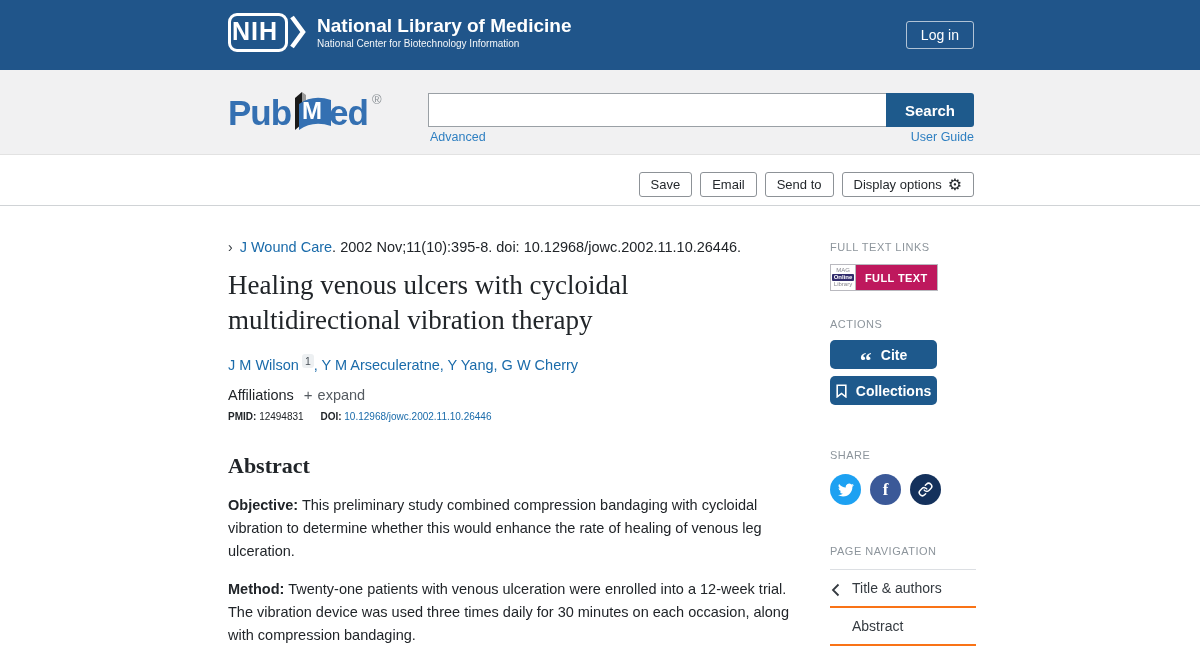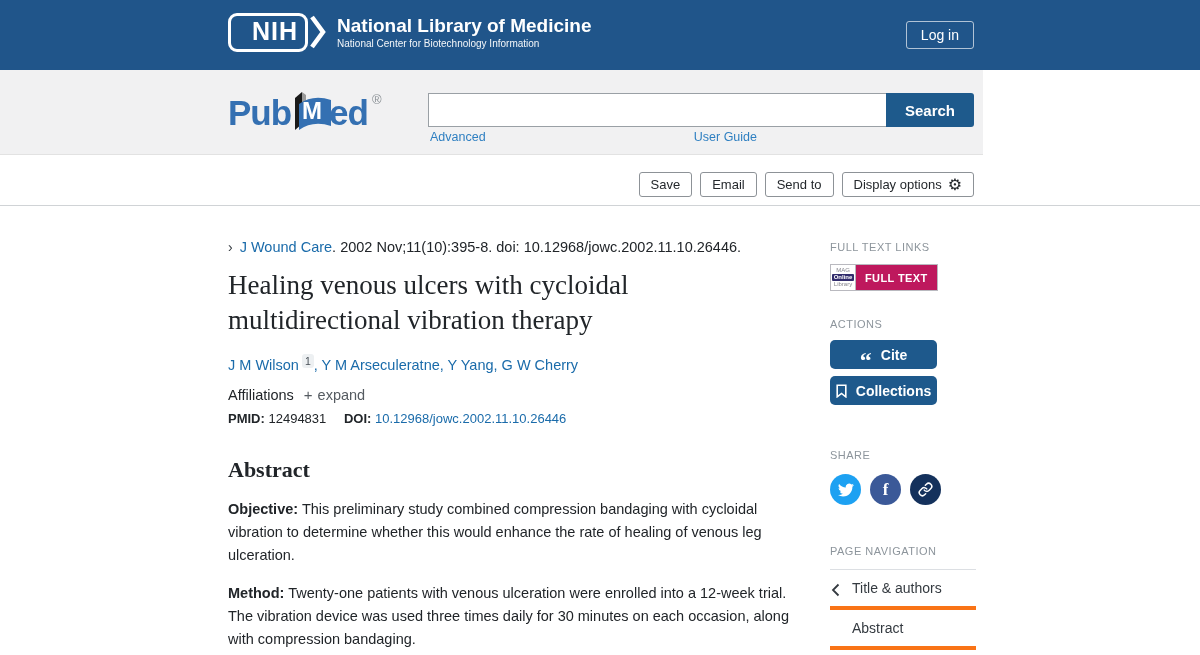--- a/index.html
+++ b/index.html
@@ -4,31 +4,31 @@
 <style>
   * { margin:0; padding:0; box-sizing:border-box; }
   html,body { width:1200px; height:655px; overflow:hidden; background:#fff;
     font-family:"Liberation Sans", sans-serif; position:relative; }
   a { text-decoration:none; cursor:pointer; }
 
   
   .top-header { position:absolute; top:0; left:0; width:1200px; height:70px; background:#20558a; }
   .nih-wrap { position:absolute; left:228px; top:12px; display:flex; align-items:center; color:#fff; }
   .nih-box { border:3px solid #fff; border-radius:9px; font-weight:bold; font-size:25px;
-    padding:3px 7px 5px 21px; letter-spacing:1px; line-height:1; }
+    padding:3px 7px 5px 1px; letter-spacing:1px; line-height:1; }
   .nih-chev { margin-left:2px; display:block; }
   .nih-text { margin-left:11px; }
   .nih-title { font-size:19px; font-weight:bold; line-height:1.15; }
   .nih-sub { font-size:10px; margin-top:2px; opacity:.95; }
   .login-btn { position:absolute; top:21px; right:226px; height:28px; padding:0 14px;
     border:1px solid rgba(255,255,255,.65); border-radius:3px; color:#fff; font-size:14px;
     background:transparent; display:flex; align-items:center; }
 
   
-  .search-section { position:absolute; top:70px; left:0; width:983px; height:85px;
+  .search-section { position:absolute; top:70px; left:0; width:1200px; height:85px;
     background:#f1f1f2; border-bottom:1px solid #e2e2e2;text-decoration:underline; }
   .pubmed-logo { position:absolute; left:228px; top:20px; display:flex; align-items:center; }
   .logo-text { font-size:35px; font-weight:bold; color:#3470b2; letter-spacing:-1px; }
   .logo-book { position:relative; width:44px; height:46px; margin:0 -4px 0 -2px; }
   .logo-m { position:absolute; left:13px; top:7px; color:#fff; font-size:24px; font-weight:bold; }
   .logo-reg { font-size:13px; color:#8a9095; align-self:flex-start; margin:2px 0 0 4px; }
   .search-input { position:absolute; left:428px; top:23px; width:458px; height:34px;
     border:1px solid #9aa0a5; border-right:none; background:#fff; font-size:15px; padding:0 10px; }
   .search-btn { position:absolute; left:886px; top:23px; width:88px; height:34px; background:#1e5a8c;
     color:#fff; font-weight:bold; font-size:15px; border:none; border-radius:0 3px 3px 0; cursor:pointer; }
@@ -50,21 +50,21 @@
   .journal-link { color:#1a6baa; }
   .title { font-family:"Liberation Serif", serif; font-weight:normal; font-size:27px; line-height:1.3;
     color:#212529; margin-top:13px; }
   .authors { margin-top:16px; font-size:14.5px; color:#1a6baa; }
   .authors a { color:#1a6baa; }
   .author-sup { display:inline-block; font-size:10.5px; color:#495057; background:#edf0f2;
     border-radius:3px; padding:0 3px; margin-left:3px; vertical-align:5px; line-height:1.35; }
   .affil { margin-top:13px; font-size:14.5px; color:#212529; }
   .affil .plus { color:#555b61; margin:0 5px 0 10px; font-size:15px; }
   .affil .expand { color:#555b61; }
-  .ids { margin-top:8px; font-size:13px; color:#212529; }
+  .ids { margin-top:8px; font-size:10px; color:#212529; }
   .ids .doi-label { margin-left:14px; }
   .ids a { color:#1a6baa; }
   .abstract-h { font-family:"Liberation Serif", serif; font-weight:bold; font-size:22px;
     margin-top:31px; color:#212529; }
   .para { margin-top:15px; font-size:14.5px; line-height:1.58; color:#212529; }
 
   
   .sidebar { position:absolute; left:830px; top:241px; width:146px; }
   .side-label { font-size:11px; color:#8d959c; letter-spacing:.5px; }
   .ft-badge { margin-top:11px; display:inline-flex; height:27px; border:1px solid #b9b9bf; cursor:pointer; }
@@ -80,21 +80,21 @@
   .act-btn + .act-btn { margin-top:7px; }
   .cite-quote { font-size:24px; line-height:0; position:relative; top:5px; font-family:"Liberation Serif",serif; }
   .share-label { margin-top:44px; }
   .share-row { margin-top:13px; display:flex; gap:9px; }
   .share-circle { width:31px; height:31px; border-radius:50%; display:flex; align-items:center;
     justify-content:center; cursor:pointer; }
   .tw { background:#1da1f2; } .fb { background:#3b5998; } .pl { background:#14315c; }
   .fb-f { color:#fff; font-size:17px; font-weight:bold; font-family:"Liberation Serif",serif; }
   .pagenav-label { margin-top:40px; }
   .pagenav { margin-top:12px; border-top:1px solid #dcdfe3; }
-  .nav-item { border-bottom:4px solid #f97316; padding:10px 0 10px 22px; font-size:14px;
+  .nav-item { border-bottom:2px solid #f97316; padding:10px 0 10px 22px; font-size:14px;
     color:#343a40; position:relative; cursor:pointer; }
   .nav-item:last-child { border-bottom:none; }
   .nav-chev { position:absolute; left:1px; top:13px; }
 </style>
 </head>
 <body>
 
 <div class="top-header">
   <div class="nih-wrap">
     <span class="nih-box">NIH</span>

